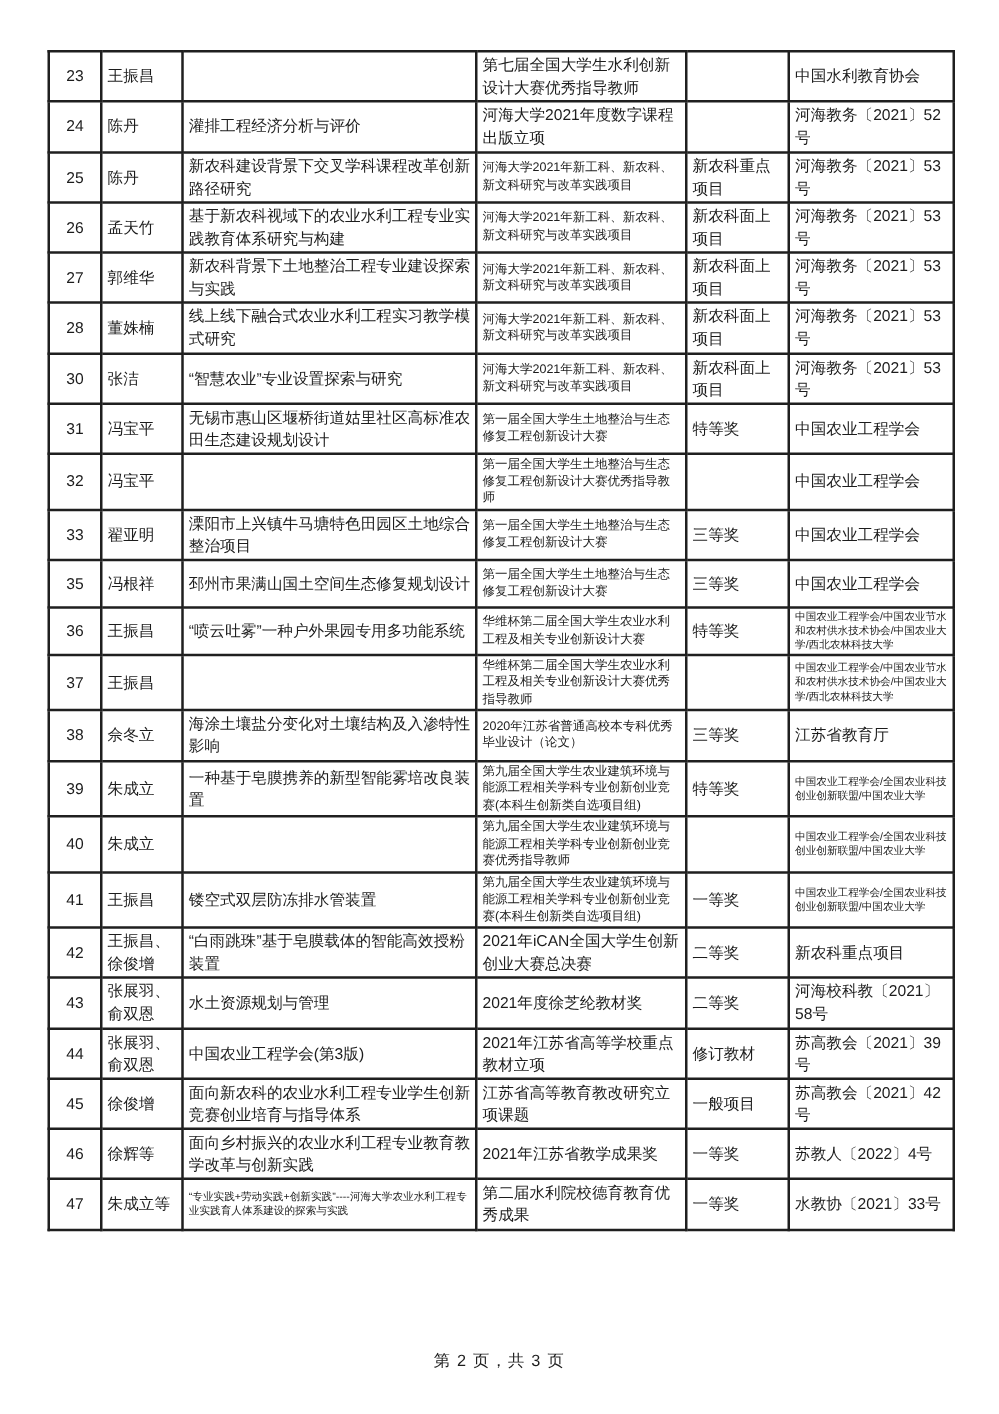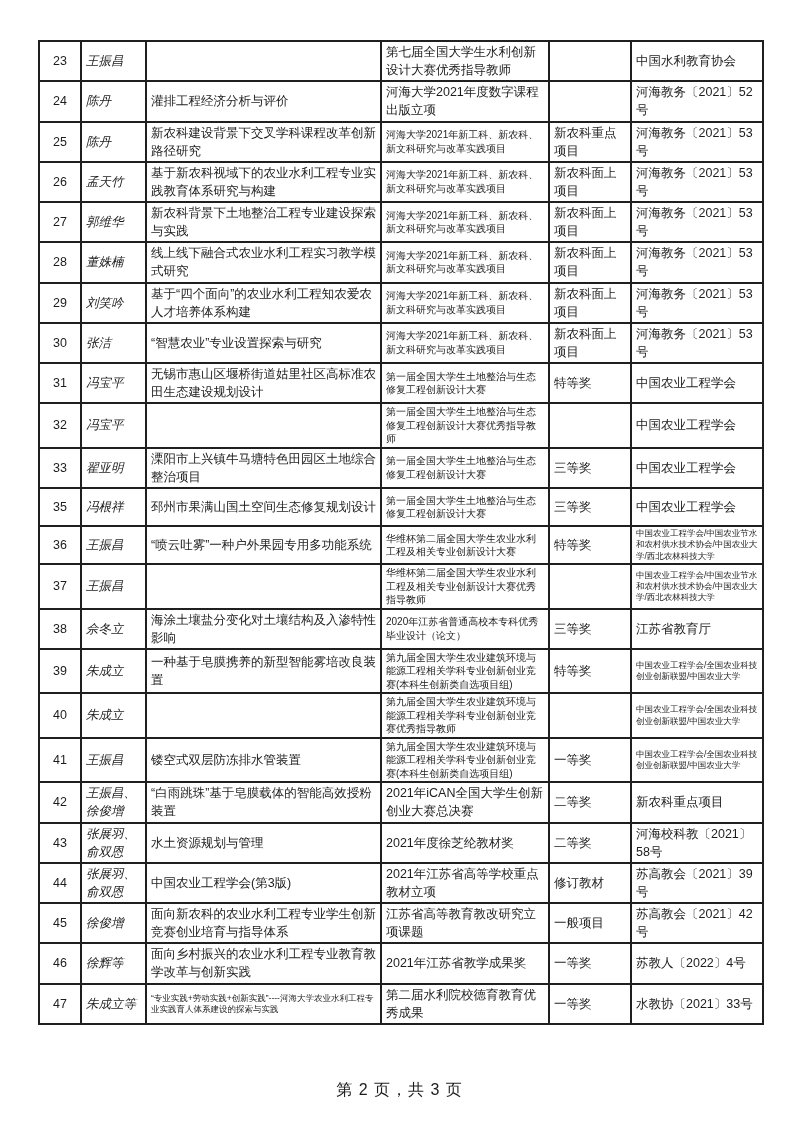--- a/index.html
+++ b/index.html
@@ -17,30 +17,30 @@
     border:2px solid #1f1f1f;
     padding:1px 4px;
     height:34px;
     font-size:12.5px;
     line-height:1.45;
     vertical-align:middle;
     word-break:break-all;
     overflow-wrap:break-word;
   }
   td.c-no{text-align:center;padding:1px 1px;}
-  td.c-name{padding-left:5px;font-style:italic;}
+  td.c-name{padding-left:5px;}
   td.c-title{padding-left:5px;}
   td.c-event{padding-left:4px;}
   td.c-award{padding-left:4px;}
   td.c-doc{padding-left:4px;}
   .sm{font-size:10px !important;line-height:1.35 !important;margin-left:48px;}
   .xs{font-size:8.5px !important;line-height:1.3 !important;}
   .footer{
     position:absolute;left:0;top:1080px;width:100%;
-    text-align:center;font-size:16px;color:#1c1c1c;letter-spacing:1px;
+    text-align:center;font-size:13px;color:#1c1c1c;letter-spacing:1px;
   }
 </style>
 </head>
 <body>
 
 <div class="sheet">
   <table class="awards">
     <colgroup>
       <col style="width:42px">
       <col style="width:65px">
@@ -92,28 +92,20 @@
         </tr>
         <tr>
           <td class="c-no">28</td>
           <td class="c-name">董姝楠</td>
           <td class="c-title">线上线下融合式农业水利工程实习教学模式研究</td>
           <td class="c-event sm">河海大学2021年新工科、新农科、新文科研究与改革实践项目</td>
           <td class="c-award">新农科面上项目</td>
           <td class="c-doc">河海教务〔2021〕53号</td>
         </tr>
         <tr>
-          <td class="c-no">29</td>
-          <td class="c-name">刘笑吟</td>
-          <td class="c-title">基于“四个面向”的农业水利工程知农爱农人才培养体系构建</td>
-          <td class="c-event sm">河海大学2021年新工科、新农科、新文科研究与改革实践项目</td>
-          <td class="c-award">新农科面上项目</td>
-          <td class="c-doc">河海教务〔2021〕53号</td>
-        </tr>
-        <tr>
           <td class="c-no">30</td>
           <td class="c-name">张洁</td>
           <td class="c-title">“智慧农业”专业设置探索与研究</td>
           <td class="c-event sm">河海大学2021年新工科、新农科、新文科研究与改革实践项目</td>
           <td class="c-award">新农科面上项目</td>
           <td class="c-doc">河海教务〔2021〕53号</td>
         </tr>
         <tr>
           <td class="c-no">31</td>
           <td class="c-name">冯宝平</td>

